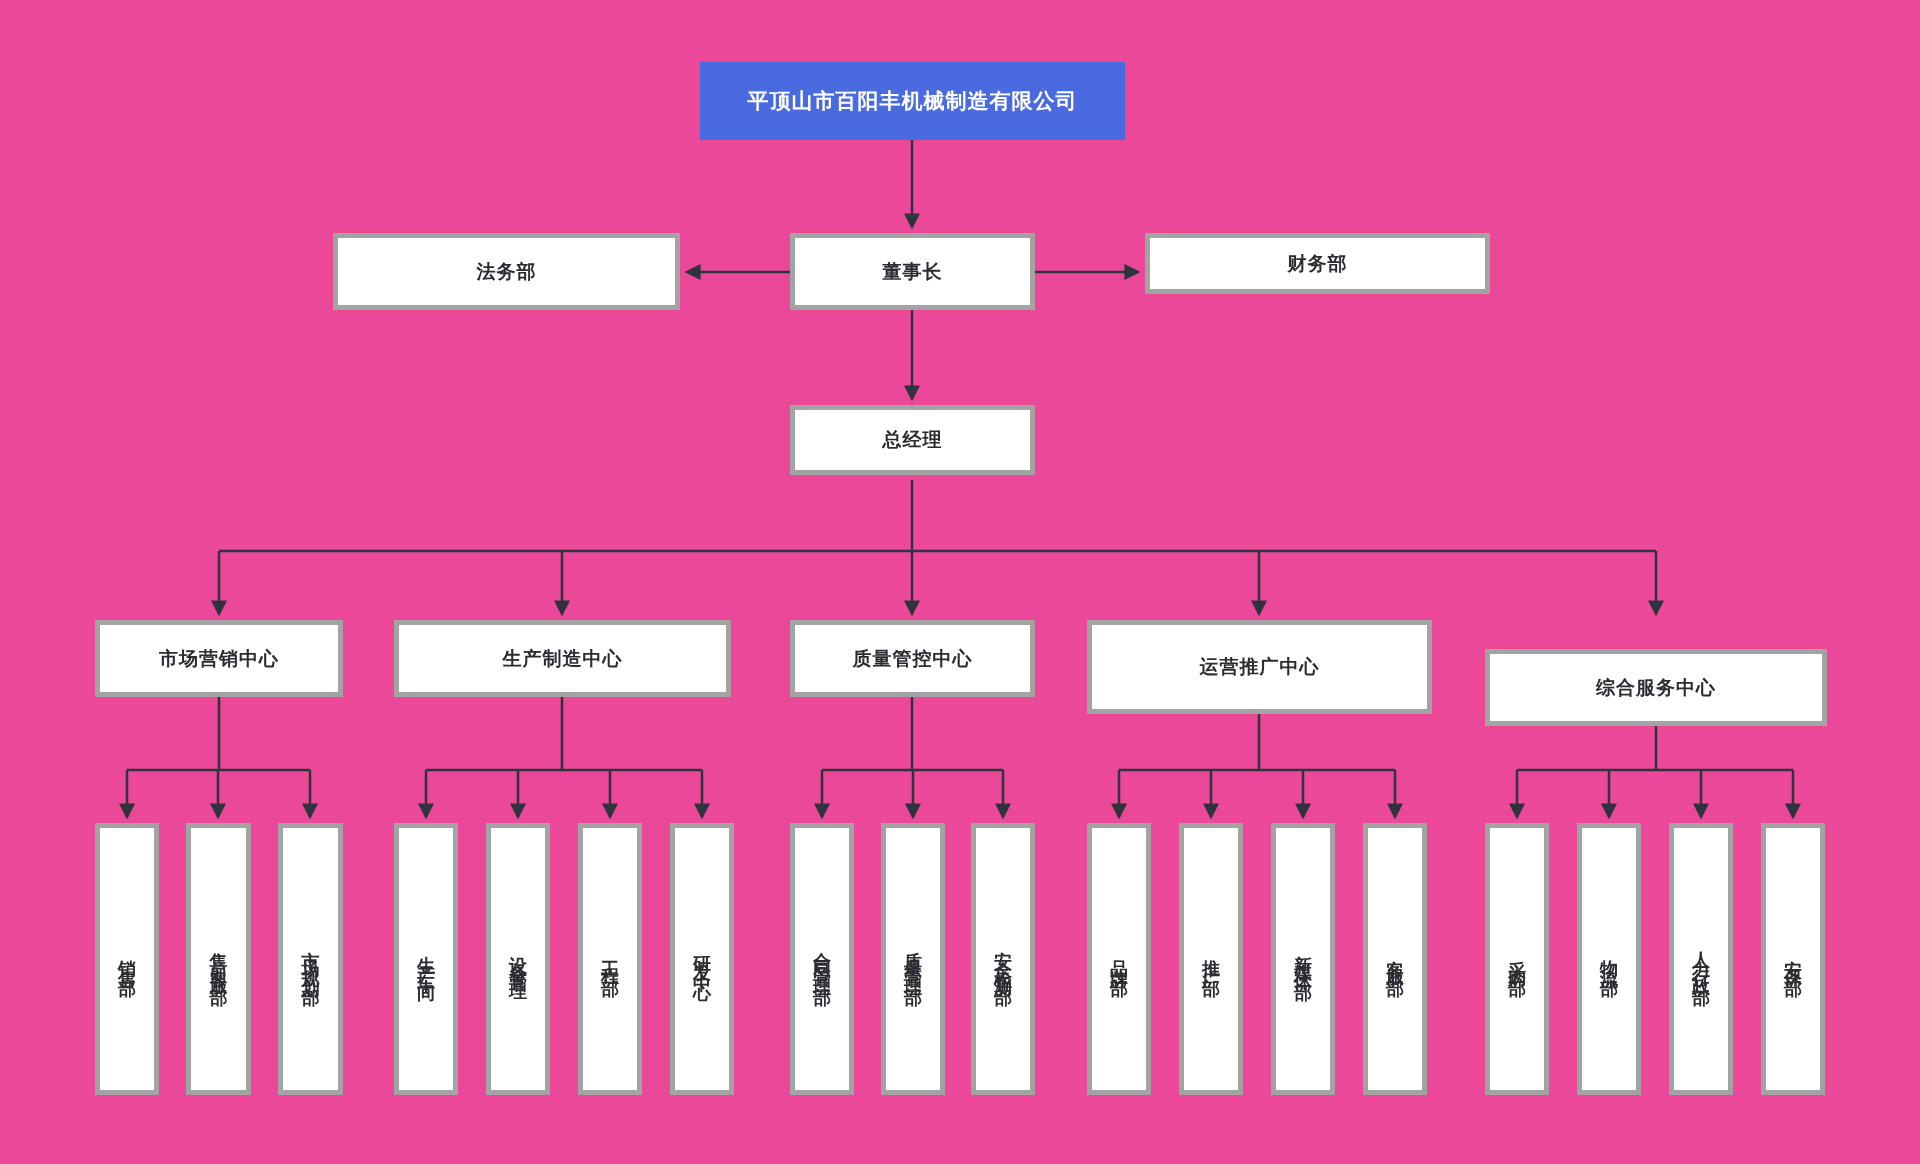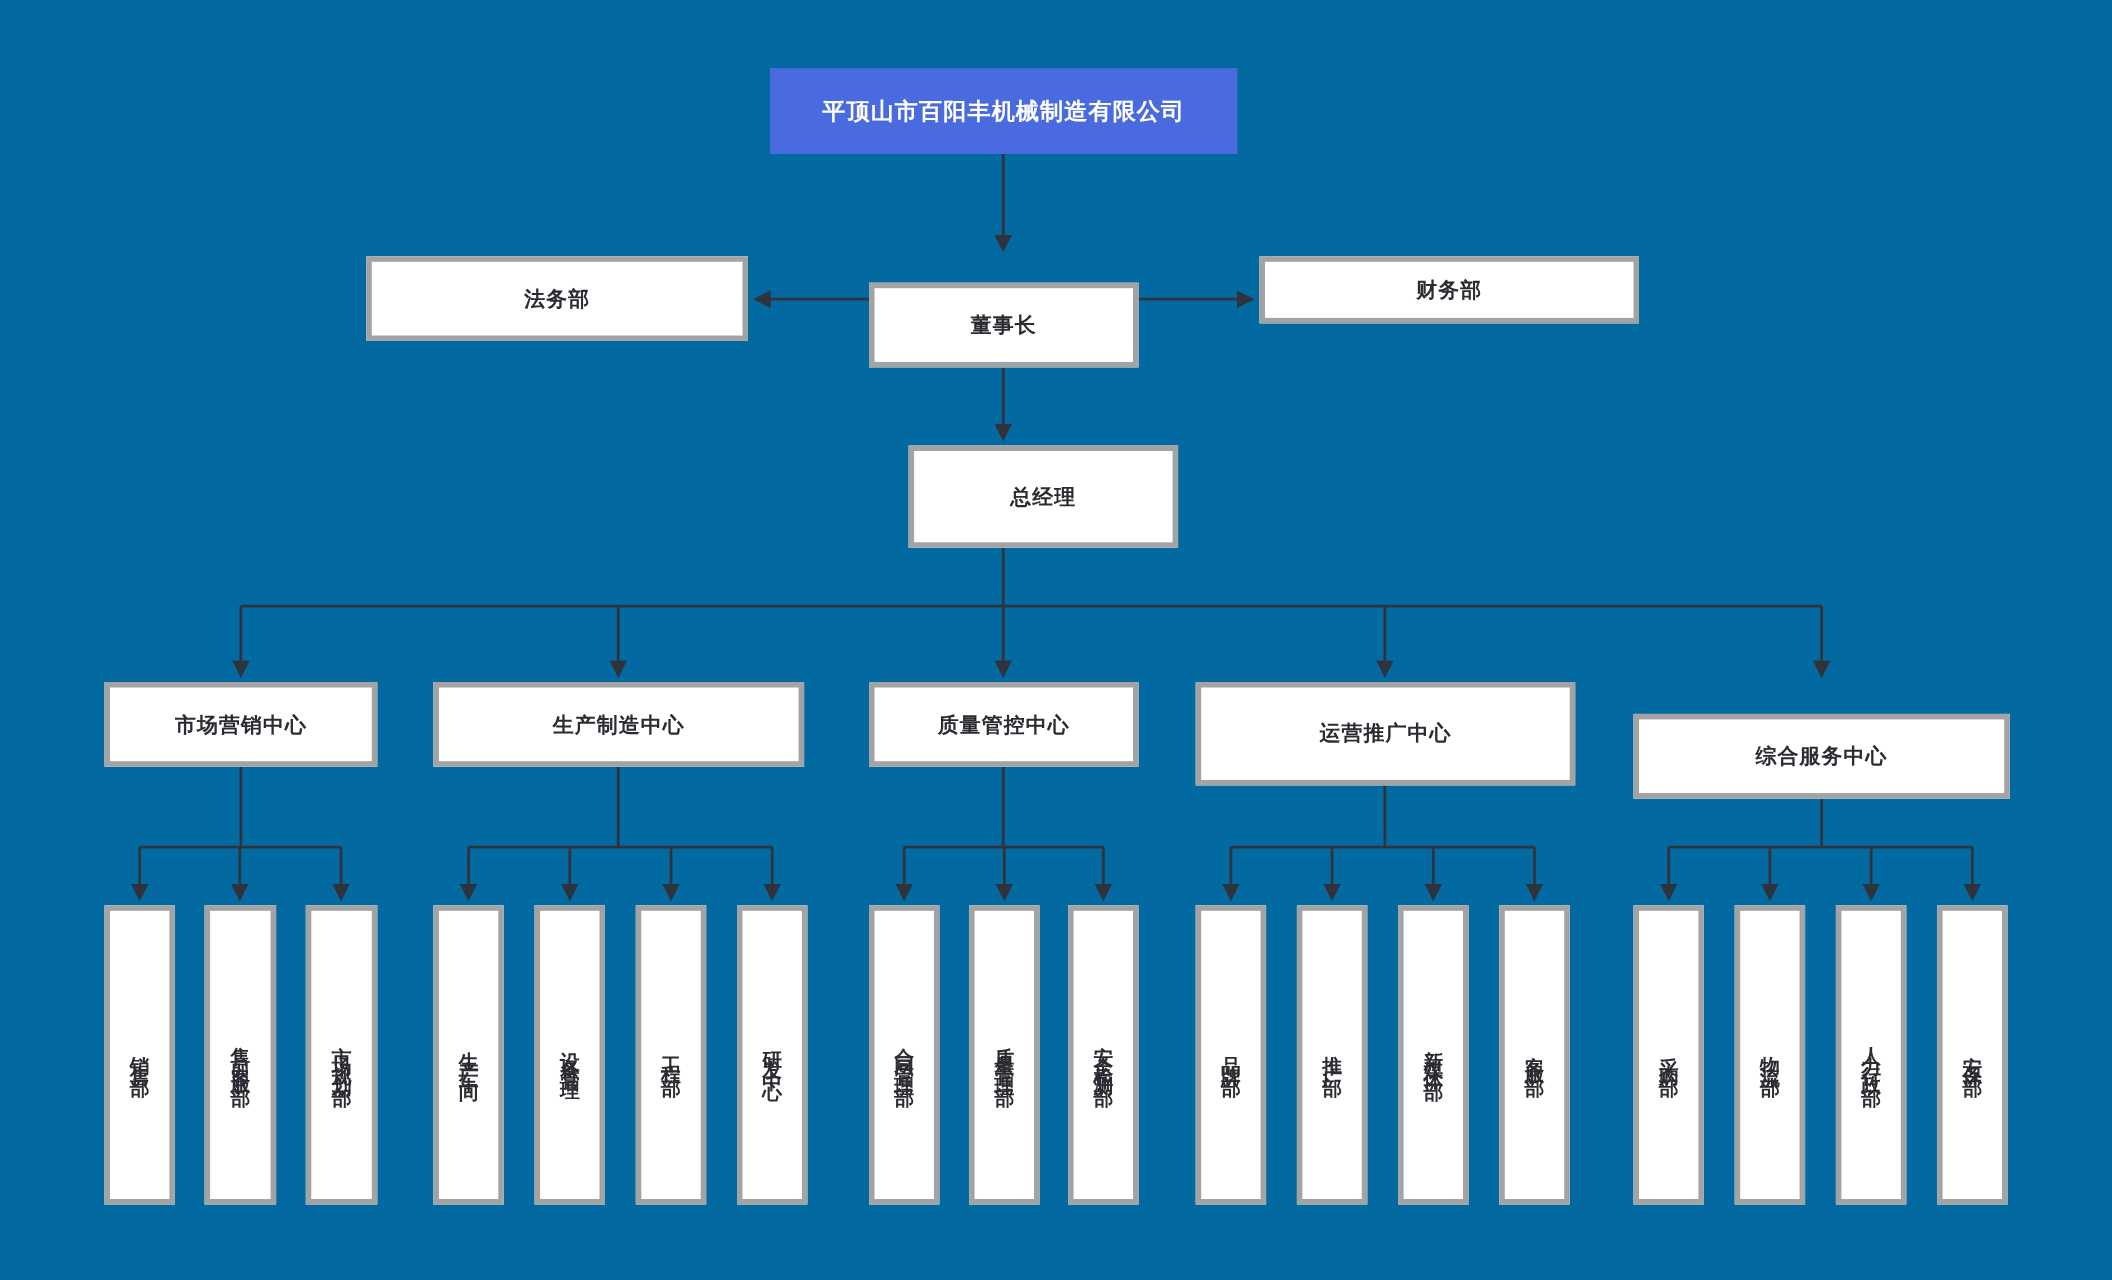--- a/index.html
+++ b/index.html
@@ -3,21 +3,21 @@
 <meta charset="utf-8">
 <style>
   html,body{margin:0;padding:0;}
   body{
     background:#ffffff;
     font-family:"Liberation Sans","DejaVu Sans",sans-serif;
   }
   .canvas{
     position:relative;
     width:1920px;height:1164px;
-    background:#0369a1;
+    background:#ec4899;
     overflow:hidden;
   }
   .wires{
     position:absolute;left:0;top:0;width:1920px;height:1164px;
     pointer-events:none;
   }
   .node{
     position:absolute;
     box-sizing:border-box;
     background:#ffffff;
@@ -109,28 +109,28 @@
     </g>
   </svg>
 
   <div class="node root" style="left:700px;top:62px;width:425px;height:78px;">
     <span>平顶山市百阳丰机械制造有限公司</span>
   </div>
 
   <div class="node" style="left:333px;top:233px;width:347px;height:77px;">
     <span>法务部</span>
   </div>
-  <div class="node" style="left:790px;top:233px;width:245px;height:77px;margin-top:24px;">
+  <div class="node" style="left:790px;top:233px;width:245px;height:77px;">
     <span>董事长</span>
   </div>
   <div class="node" style="left:1145px;top:233px;width:345px;height:61px;">
     <span>财务部</span>
   </div>
 
-  <div class="node" style="left:790px;top:405px;width:245px;height:93px;margin-left:36px;">
+  <div class="node" style="left:790px;top:405px;width:245px;height:70px;">
     <span>总经理</span>
   </div>
 
   <div class="node" style="left:95px;top:620px;width:248px;height:77px;justify-content:center;">
     <span>市场营销中心</span>
   </div>
   <div class="node" style="left:394px;top:620px;width:337px;height:77px;">
     <span>生产制造中心</span>
   </div>
   <div class="node" style="left:790px;top:620px;width:245px;height:77px;">

